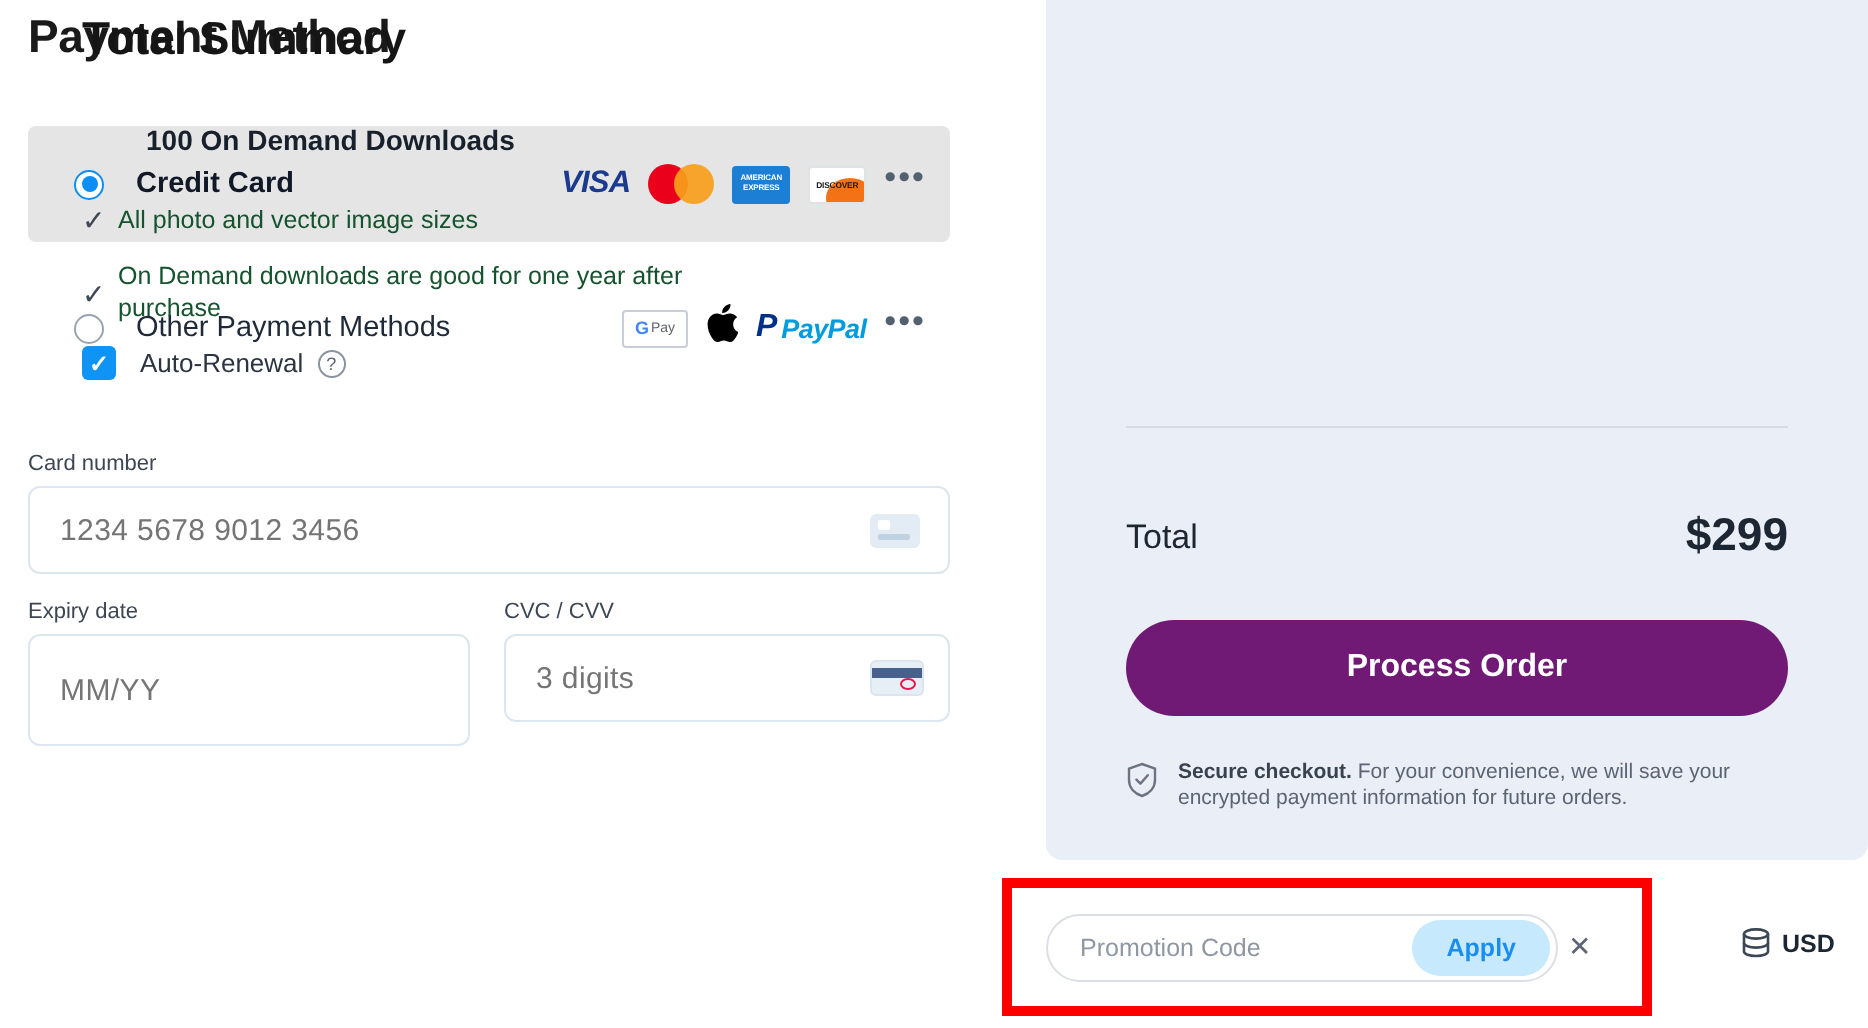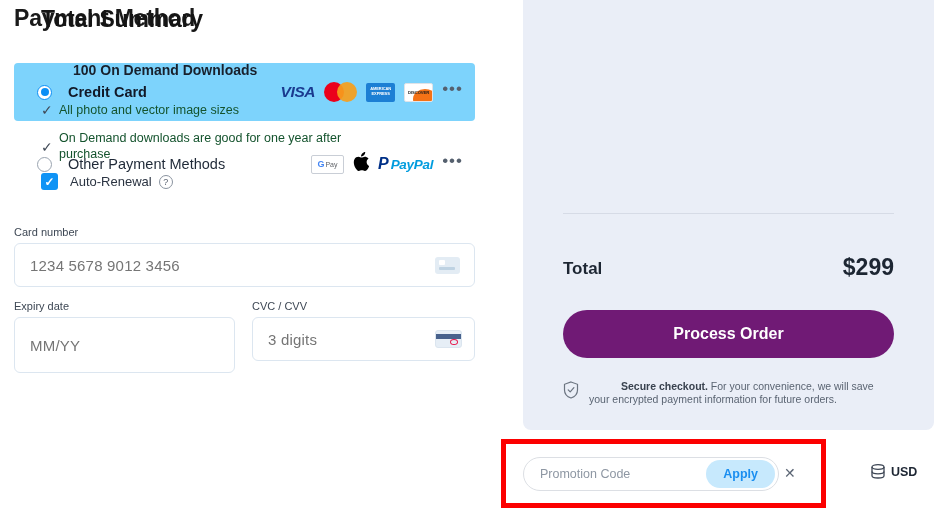--- a/index.html
+++ b/index.html
@@ -20,21 +20,21 @@
   #page-title {
     position: absolute; left: 14px; top: 5px;
     font-size: 23px; font-weight: bold; color: #1a1a1a;
     letter-spacing: -0.2px;
   }
 
   .pm-row {
     position: absolute; left: 14px; width: 461px; height: 58px;
     display: flex; align-items: center;
   }
-  #pm-row-credit { top: 63px; background: #7dd3fc; border-radius: 4px; }
+  #pm-row-credit { top: 63px; background: #e5e5e5; border-radius: 4px; }
   #pm-row-other  { top: 135px; background: transparent; }
 
   .radio-outer {
     width: 15px; height: 15px; border-radius: 50%;
     border: 1px solid #9aa4b0; background: #fff;
     margin-left: 23px; position: relative; flex: none;
   }
   .radio-outer.checked { border: 1px solid #0b8ef5; }
   .radio-outer.checked::after {
     content: ""; position: absolute; left: 2.5px; top: 2.5px;
@@ -163,41 +163,41 @@
   .help-icon {
     margin-left: 7px; width: 14px; height: 14px; border-radius: 50%;
     border: 1px solid #8a939f; color: #5a6371; font-size: 9px;
     display: flex; align-items: center; justify-content: center; flex: none;
   }
   #summary-divider {
     position: absolute; left: 563px; top: 213px; width: 331px; height: 1px; background: #d6dbe6;
   }
   #total-label {
     position: absolute; left: 563px; top: 259px;
-    font-size: 17px; font-weight: bold; color: #1d2633;
+    font-size: 17px; font-weight: normal; color: #1d2633;
   }
   #total-value {
     position: absolute; right: 40px; top: 254px;
     font-size: 23px; font-weight: bold; color: #1d2633;
   }
   #process-order-btn {
     position: absolute; left: 563px; top: 310px; width: 331px; height: 48px;
     background: #701a75; border: none; border-radius: 24px;
     color: #fff; font-size: 16px; font-weight: bold;
     font-family: "Liberation Sans", sans-serif; cursor: pointer;
   }
   #secure-note {
     position: absolute; left: 563px; top: 380px; width: 332px;
     display: flex; align-items: flex-start;
   }
   .shield-icon { width: 16px; height: 18px; flex: none; margin-top: 1px; }
   #secure-text {
     margin-left: 10px; font-size: 10.5px; line-height: 13px; color: #5a6472;
   }
-  #secure-text b { color: #39424f; margin-left: 32px; }
+  #secure-text b { color: #39424f; }
 
   
   #red-highlight {
     position: absolute; left: 501px; top: 439px; width: 325px; height: 69px;
     border: 5px solid #fc0000; background: transparent;
   }
   #promo-wrap {
     position: absolute; left: 523px; top: 457px; width: 256px; height: 34px;
     border: 1px solid #dcdfe4; border-radius: 17px; background: #fff;
     display: flex; align-items: center;

